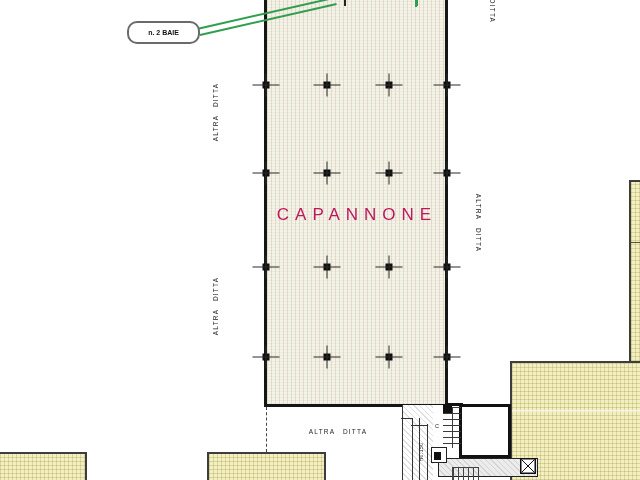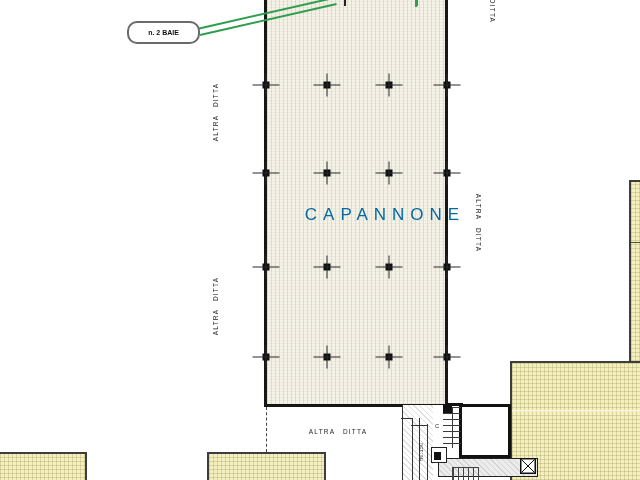--- a/index.html
+++ b/index.html
@@ -10,21 +10,21 @@
   
   .building{
     position:absolute;left:264px;top:-8px;width:184px;height:415px;box-sizing:border-box;
     border:3px solid #161616;background-color:#f5f2e8;
     background-image:repeating-linear-gradient(90deg,rgba(180,172,145,0.30) 0 1px,transparent 1px 4px),
                      repeating-linear-gradient(0deg,rgba(180,172,145,0.12) 0 1px,transparent 1px 3px);
     z-index:1;
   }
   .building-name{
     position:absolute;left:357px;top:215px;transform:translate(-50%,-50%);
-    font-size:17px;letter-spacing:6px;font-weight:500;color:#0369a1;white-space:nowrap;z-index:3;margin-left:28px;
+    font-size:17px;letter-spacing:6px;font-weight:500;color:#be185d;white-space:nowrap;z-index:3;
   }
   
   #col-layer{position:absolute;left:0;top:0;width:640px;height:480px;z-index:2;}
   .col-marker{position:absolute;width:7px;height:7px;background:#0d0d0d;transform:translate(-50%,-50%);}
   .col-marker::before{content:"";position:absolute;top:3px;left:-10px;width:27px;height:1px;background:#2a2a2a;}
   .col-marker::after{content:"";position:absolute;left:3px;top:-8px;width:1px;height:23px;background:#2a2a2a;}
   .top-tick{position:absolute;top:0;width:2px;height:6px;}
   
   .vtext{position:absolute;font-size:6.5px;letter-spacing:1.2px;word-spacing:5px;white-space:nowrap;z-index:3;color:#1d1d1d;}
   .rot-ccw{transform:translate(-50%,-50%) rotate(-90deg);}

